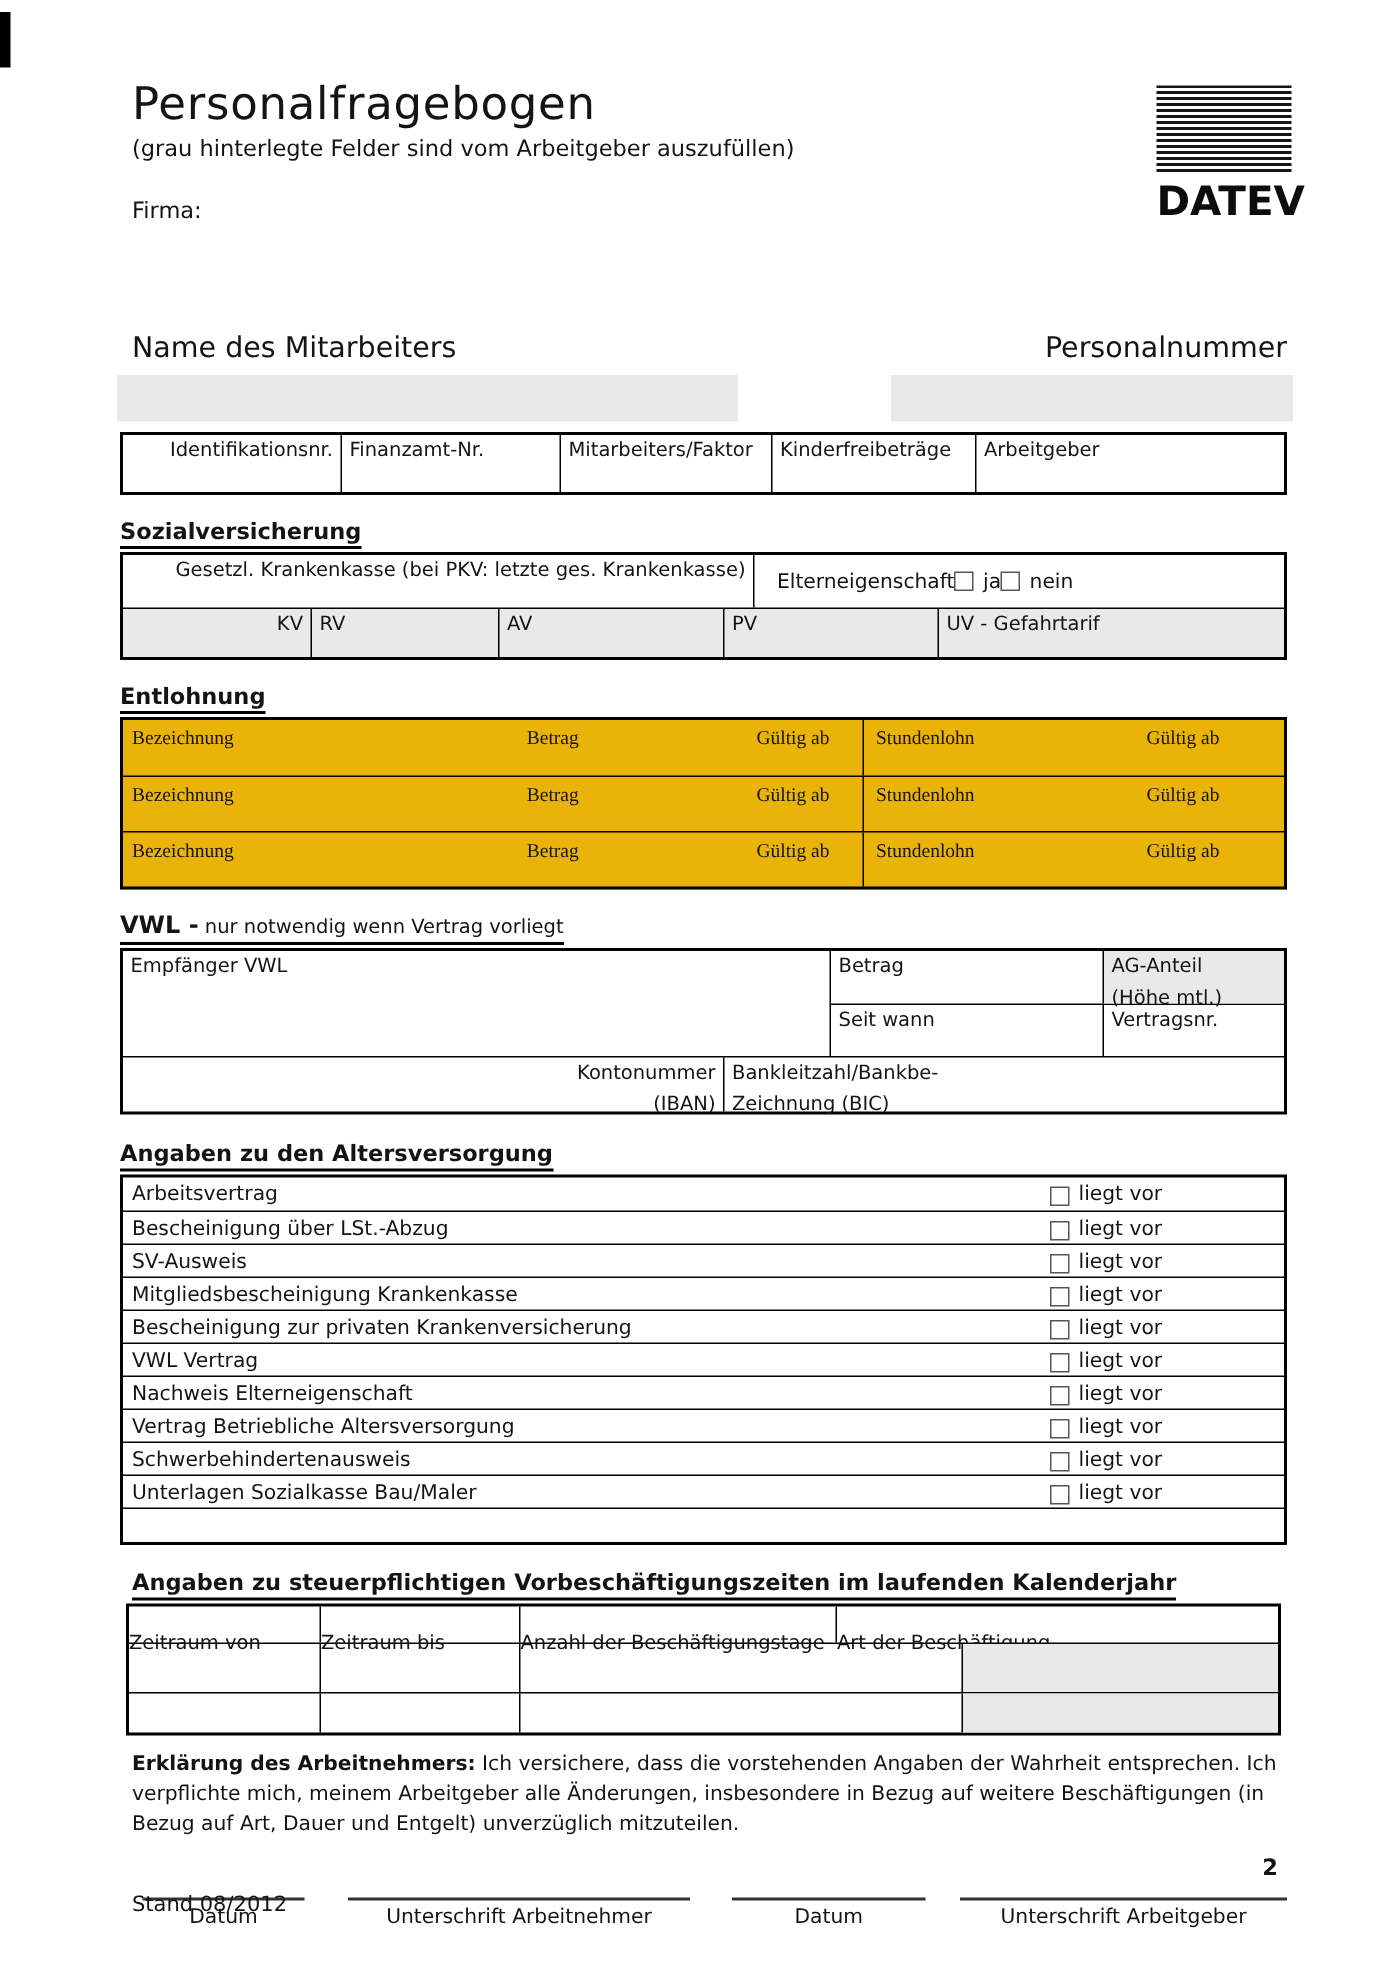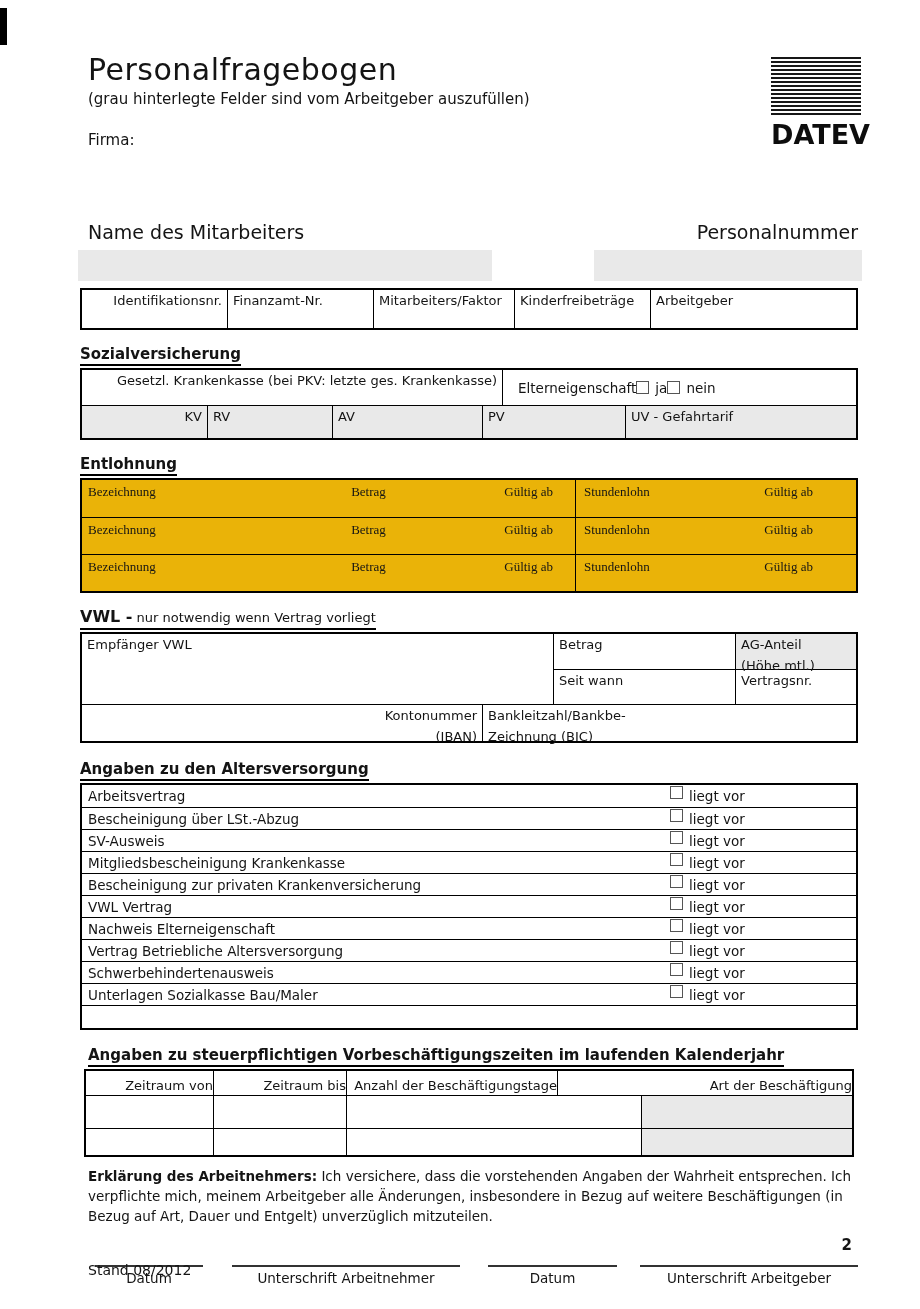--- a/index.html
+++ b/index.html
@@ -79,27 +79,27 @@
   .v-mid { width:182px; border-right:1px solid #000; }
   .v-end { flex:1; }
   .v-gray { background:#e9e9e9; }
   .vwl-bot { height:37px; }
   .vwl-bot .cell:first-child { width:400px; }
   .lab2 { font-size:13px; padding:2px 5px; line-height:1.3; }
 
   
   .ap-row { height:22px; align-items:center; }
   .ap-label { flex:1; font-size:13.5px; padding-left:6px; }
-  .ap-right { width:186px; display:flex; align-items:flex-start; }
+  .ap-right { width:156px; display:flex; align-items:flex-end; }
   .ap-right .cb { margin-top:-2px; }
   .ap-right span.t { font-size:13.5px; margin-left:6px; }
   .ap-empty { height:23px; }
 
   
-  .vb-head .cell { height:24px; text-align:right; font-size:13px; padding-top:7px; }
+  .vb-head .cell { height:24px; text-align:left; font-size:13px; padding-top:17px; }
   .vb-r1 .cell { height:32px; } .vb-r2 .cell { height:26px; }
   .v-c1{width:127px}.v-c2{width:133px}.v-c3{width:295px}.v-c4{flex:1}
   .vb-gray { background:#e9e9e9; }
 
   
   .erkl { margin:10px 60px 0 88px; font-size:13.5px; line-height:1.48; }
   .erkl b { font-weight:700; }
 
   
   .sig-row { display:flex; margin:38px 0 0 95px; }

